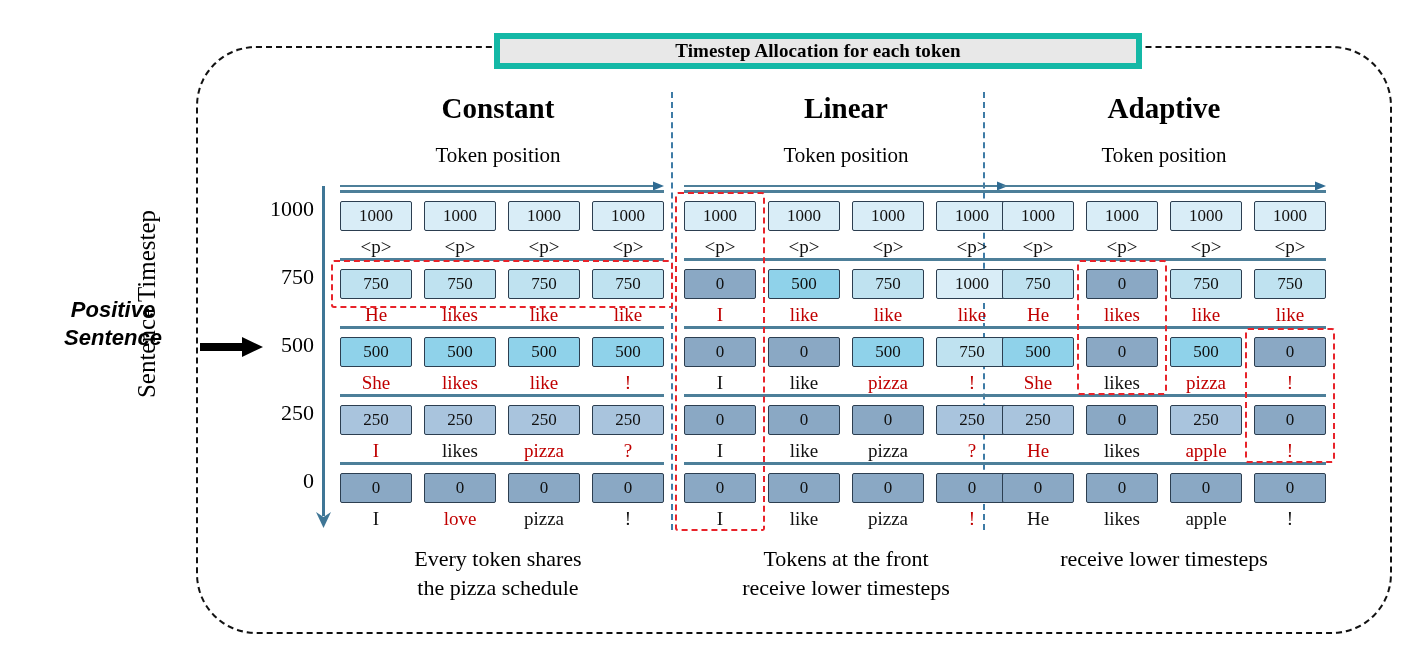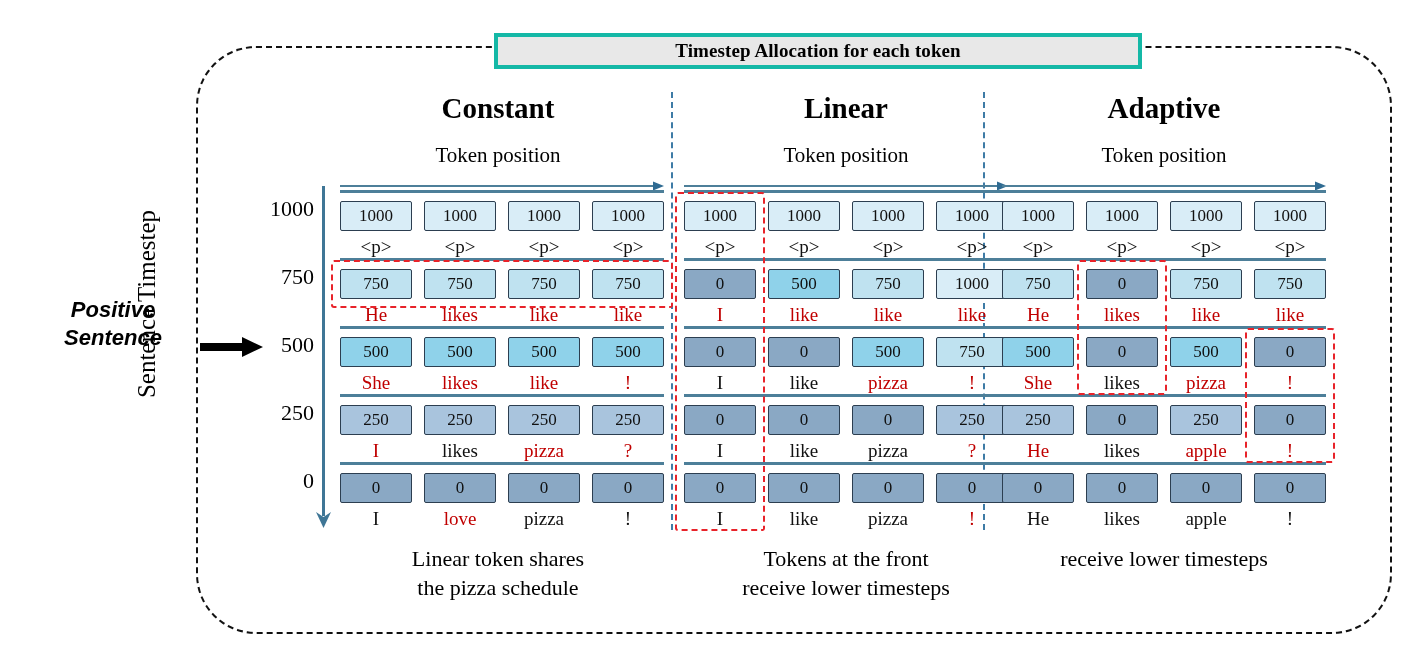--- a/index.html
+++ b/index.html
@@ -13,21 +13,21 @@
   
   .outer-frame{
     position:absolute;left:196px;top:46px;width:1196px;height:588px;
     border:2.5px dashed #111;border-radius:60px;box-sizing:border-box;
     background:transparent;
   }
 
   
   .title-banner{
     position:absolute;left:494px;top:33px;width:648px;height:36px;
-    background:#e8e8e8;border:4px solid #14b8a6;box-sizing:border-box;
+    background:#e8e8e8;border:6px solid #14b8a6;box-sizing:border-box;
     display:flex;align-items:center;justify-content:center;
     font-weight:bold;font-size:19px;color:#000;letter-spacing:.1px;
   }
 
   
   .sentiment-label{
     position:absolute;left:28px;top:296px;width:170px;
     text-align:center;font-family:"Liberation Sans", sans-serif;
     font-weight:bold;font-style:italic;font-size:22px;line-height:1.28;color:#000;
   }
@@ -201,21 +201,21 @@
             <div class="cell t0" style="left: 84px; top: 11px;">0</div>
             <div class="tok red" style="left: 84px; top: 46px;">love</div>
             <div class="cell t0" style="left: 168px; top: 11px;">0</div>
             <div class="tok" style="left: 168px; top: 46px;">pizza</div>
             <div class="cell t0" style="left: 252px; top: 11px;">0</div>
             <div class="tok" style="left: 252px; top: 46px;">!</div>
           </div>
         </div>
         <div class="hl" style="left: -5px; top: 168px; width: 342px; height: 48px;"></div>
         <div class="panel-caption">
-          <div>Linear token shares</div>
+          <div>Every token shares</div>
           <div>the pizza schedule</div>
         </div>
       </div>
       <div class="panel" style="left: 684px; width: 324px;">
         <div class="panel-title">Linear</div>
         <div class="panel-subtitle">Token position</div>
         <svg class="token-axis" viewBox="0 0 324 12" width="324" style="left: 0px;">
           <line x1="0" y1="6" x2="314" y2="6" stroke="#4d7f99" stroke-width="2.2"></line>
           <path d="M313 1.5 L324 6 L313 10.5 Z" fill="#2f6b92"></path>
         </svg>

